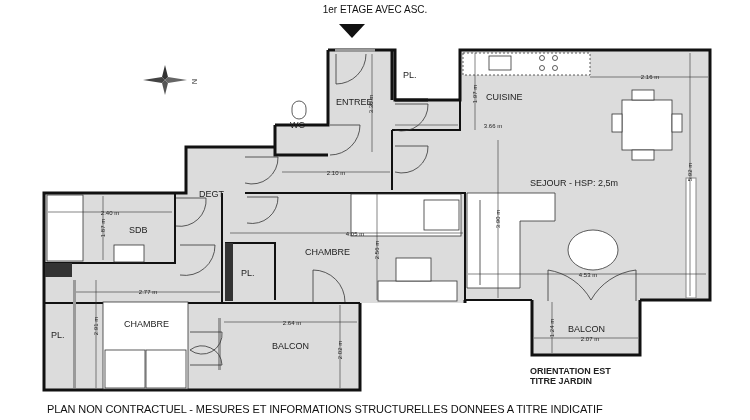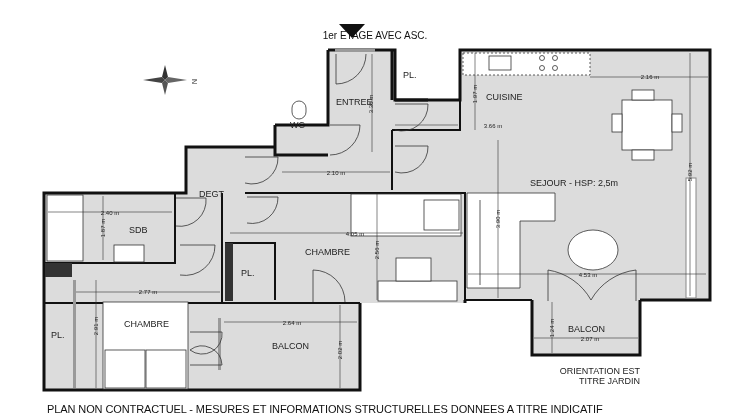--- a/index.html
+++ b/index.html
@@ -1,22 +1,22 @@
 <!DOCTYPE html>
 <html><head>
 <meta charset="utf-8">
 <style>
   html, body { margin:0; padding:0; background:#ffffff; }
   body { width:750px; height:420px; overflow:hidden; position:relative; font-family:"Liberation Sans", sans-serif; }
   #plan { position:absolute; left:0; top:0; width:750px; height:420px; }
   .lbl { font-family:"Liberation Sans", sans-serif; fill:#222; }
   .dim { font-family:"Liberation Sans", sans-serif; font-size:6px; fill:#222; }
-  .top-title { position:absolute; left:290px; top:4px; width:170px; text-align:center; font-size:10px; color:#111;margin-top:26px; }
+  .top-title { position:absolute; left:290px; top:4px; width:170px; text-align:center; font-size:10px; color:#111; }
   .footer { position:absolute; left:47px; top:403px; font-size:11px; color:#111; letter-spacing:-0.1px; white-space:nowrap; }
-  .orient { position:absolute; left:530px; top:366px; width:110px; text-align:right; font-size:9px; line-height:10px; color:#222; }
+  .orient { position:absolute; left:530px; top:366px; width:110px; text-align:left; font-size:9px; line-height:10px; color:#222;font-weight:bold; }
 </style>
 </head>
 <body>
 
 <div class="top-title">1er ETAGE AVEC ASC.</div>
 
 <svg id="plan" viewBox="0 0 750 420" xmlns="http://www.w3.org/2000/svg">
 
   <polygon points="339,24 365,24 352,38" fill="#111"></polygon>
 

